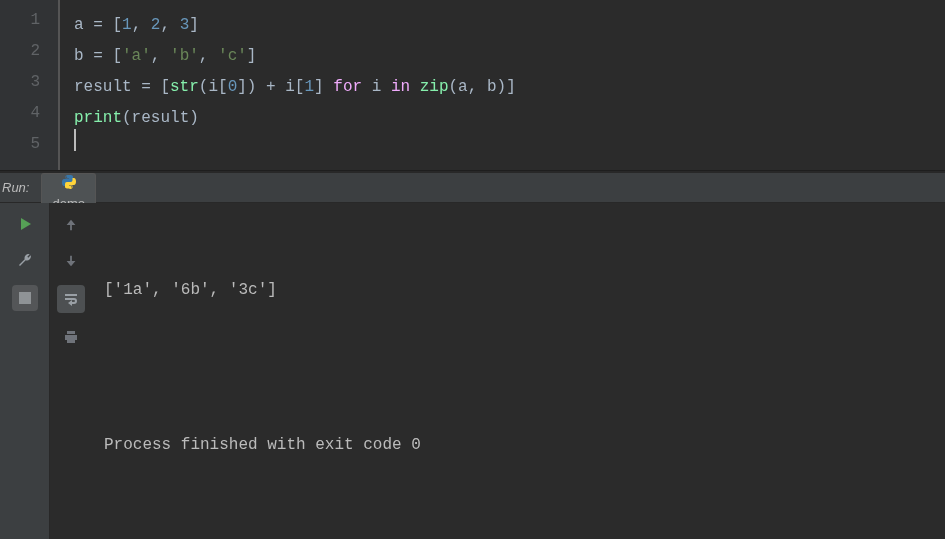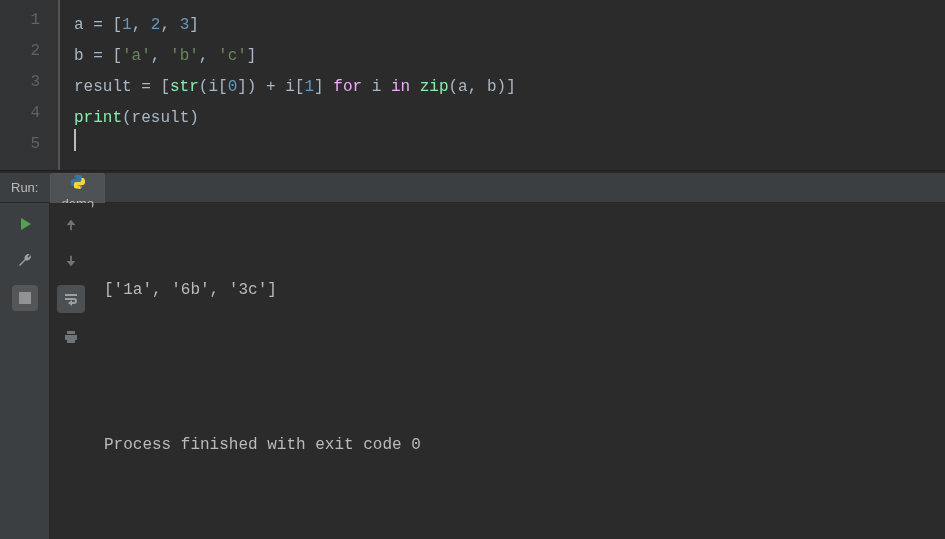--- a/index.html
+++ b/index.html
@@ -60,21 +60,21 @@
   .run-tabbar {
     height: 30px;
     background: #3c3f41;
     display: flex;
     align-items: center;
     border-bottom: 1px solid #282828;
     font-family: "Segoe UI", Arial, sans-serif;
     font-size: 13px;
     color: #bbbbbb;
   }
-  .run-label { padding: 0 12px 0 11px; }
+  .run-label { padding: 0 12px 0 2px; font-style: italic; }
   .run-tab {
     height: 30px;
     display: flex;
     align-items: center;
     gap: 6px;
     padding: 0 10px;
     background: #4e5254;
     border:1px solid #555;
     border-bottom:none;
     border-radius: 3px 3px 0 0;

